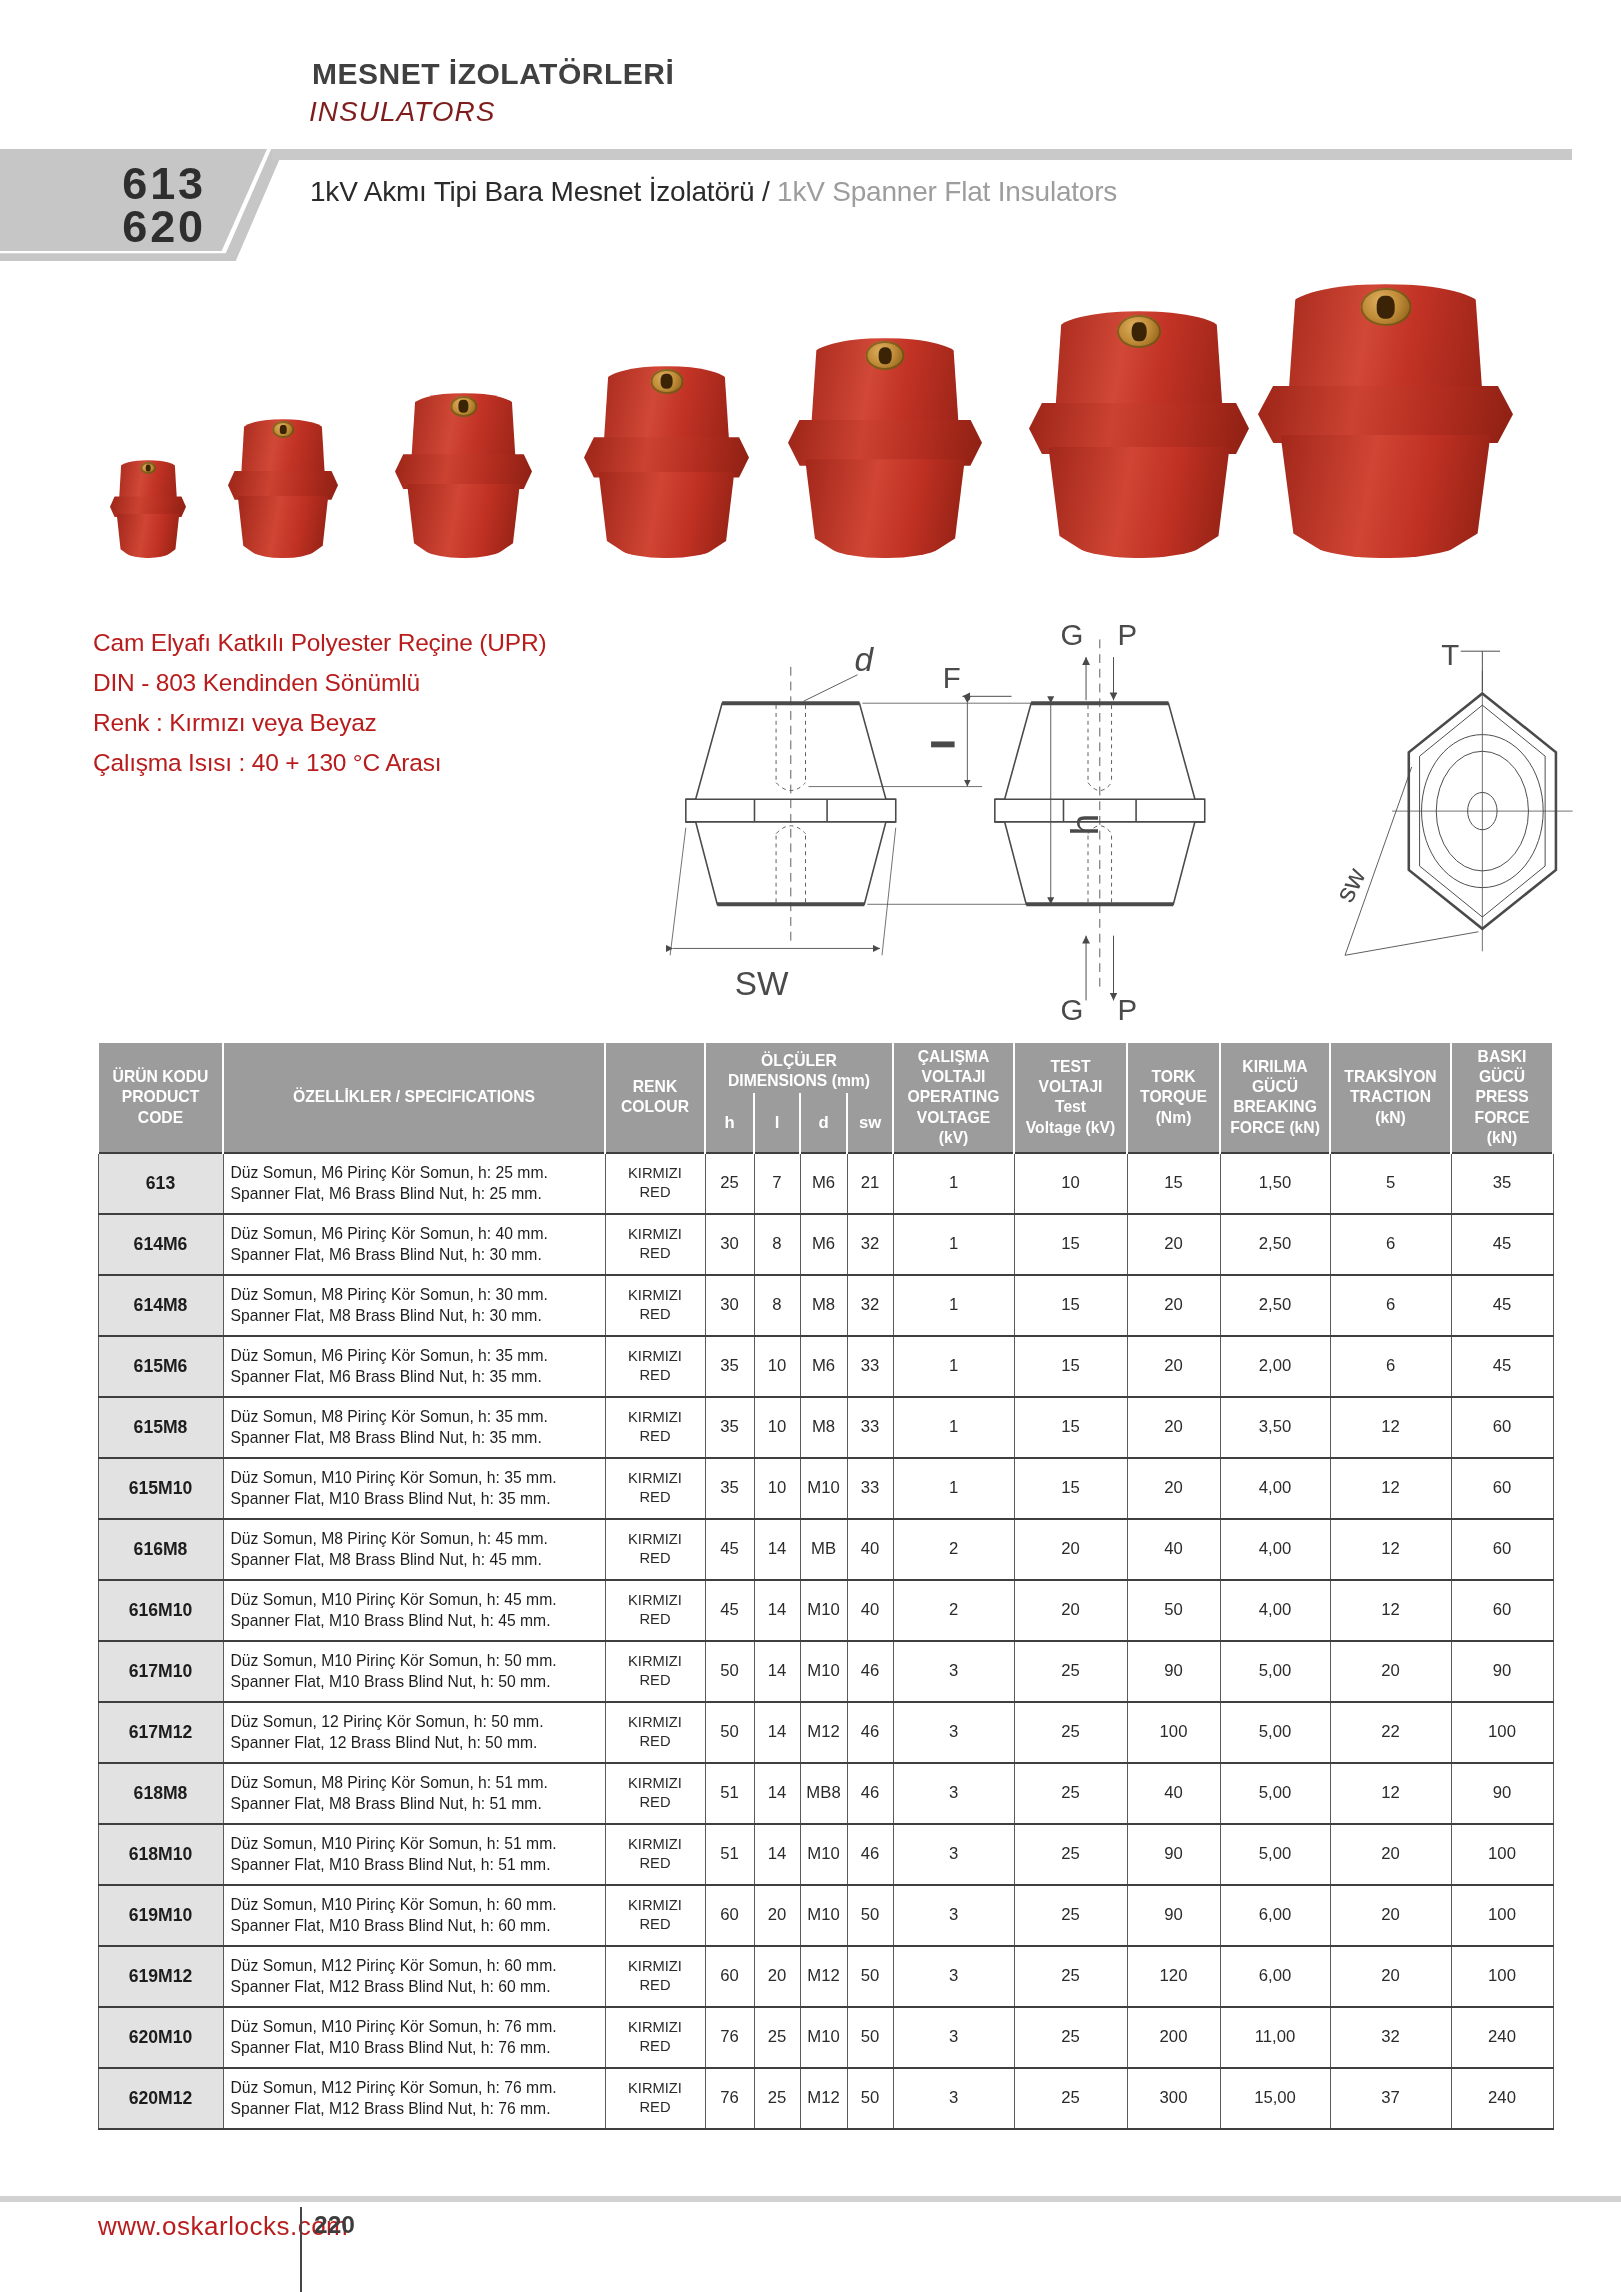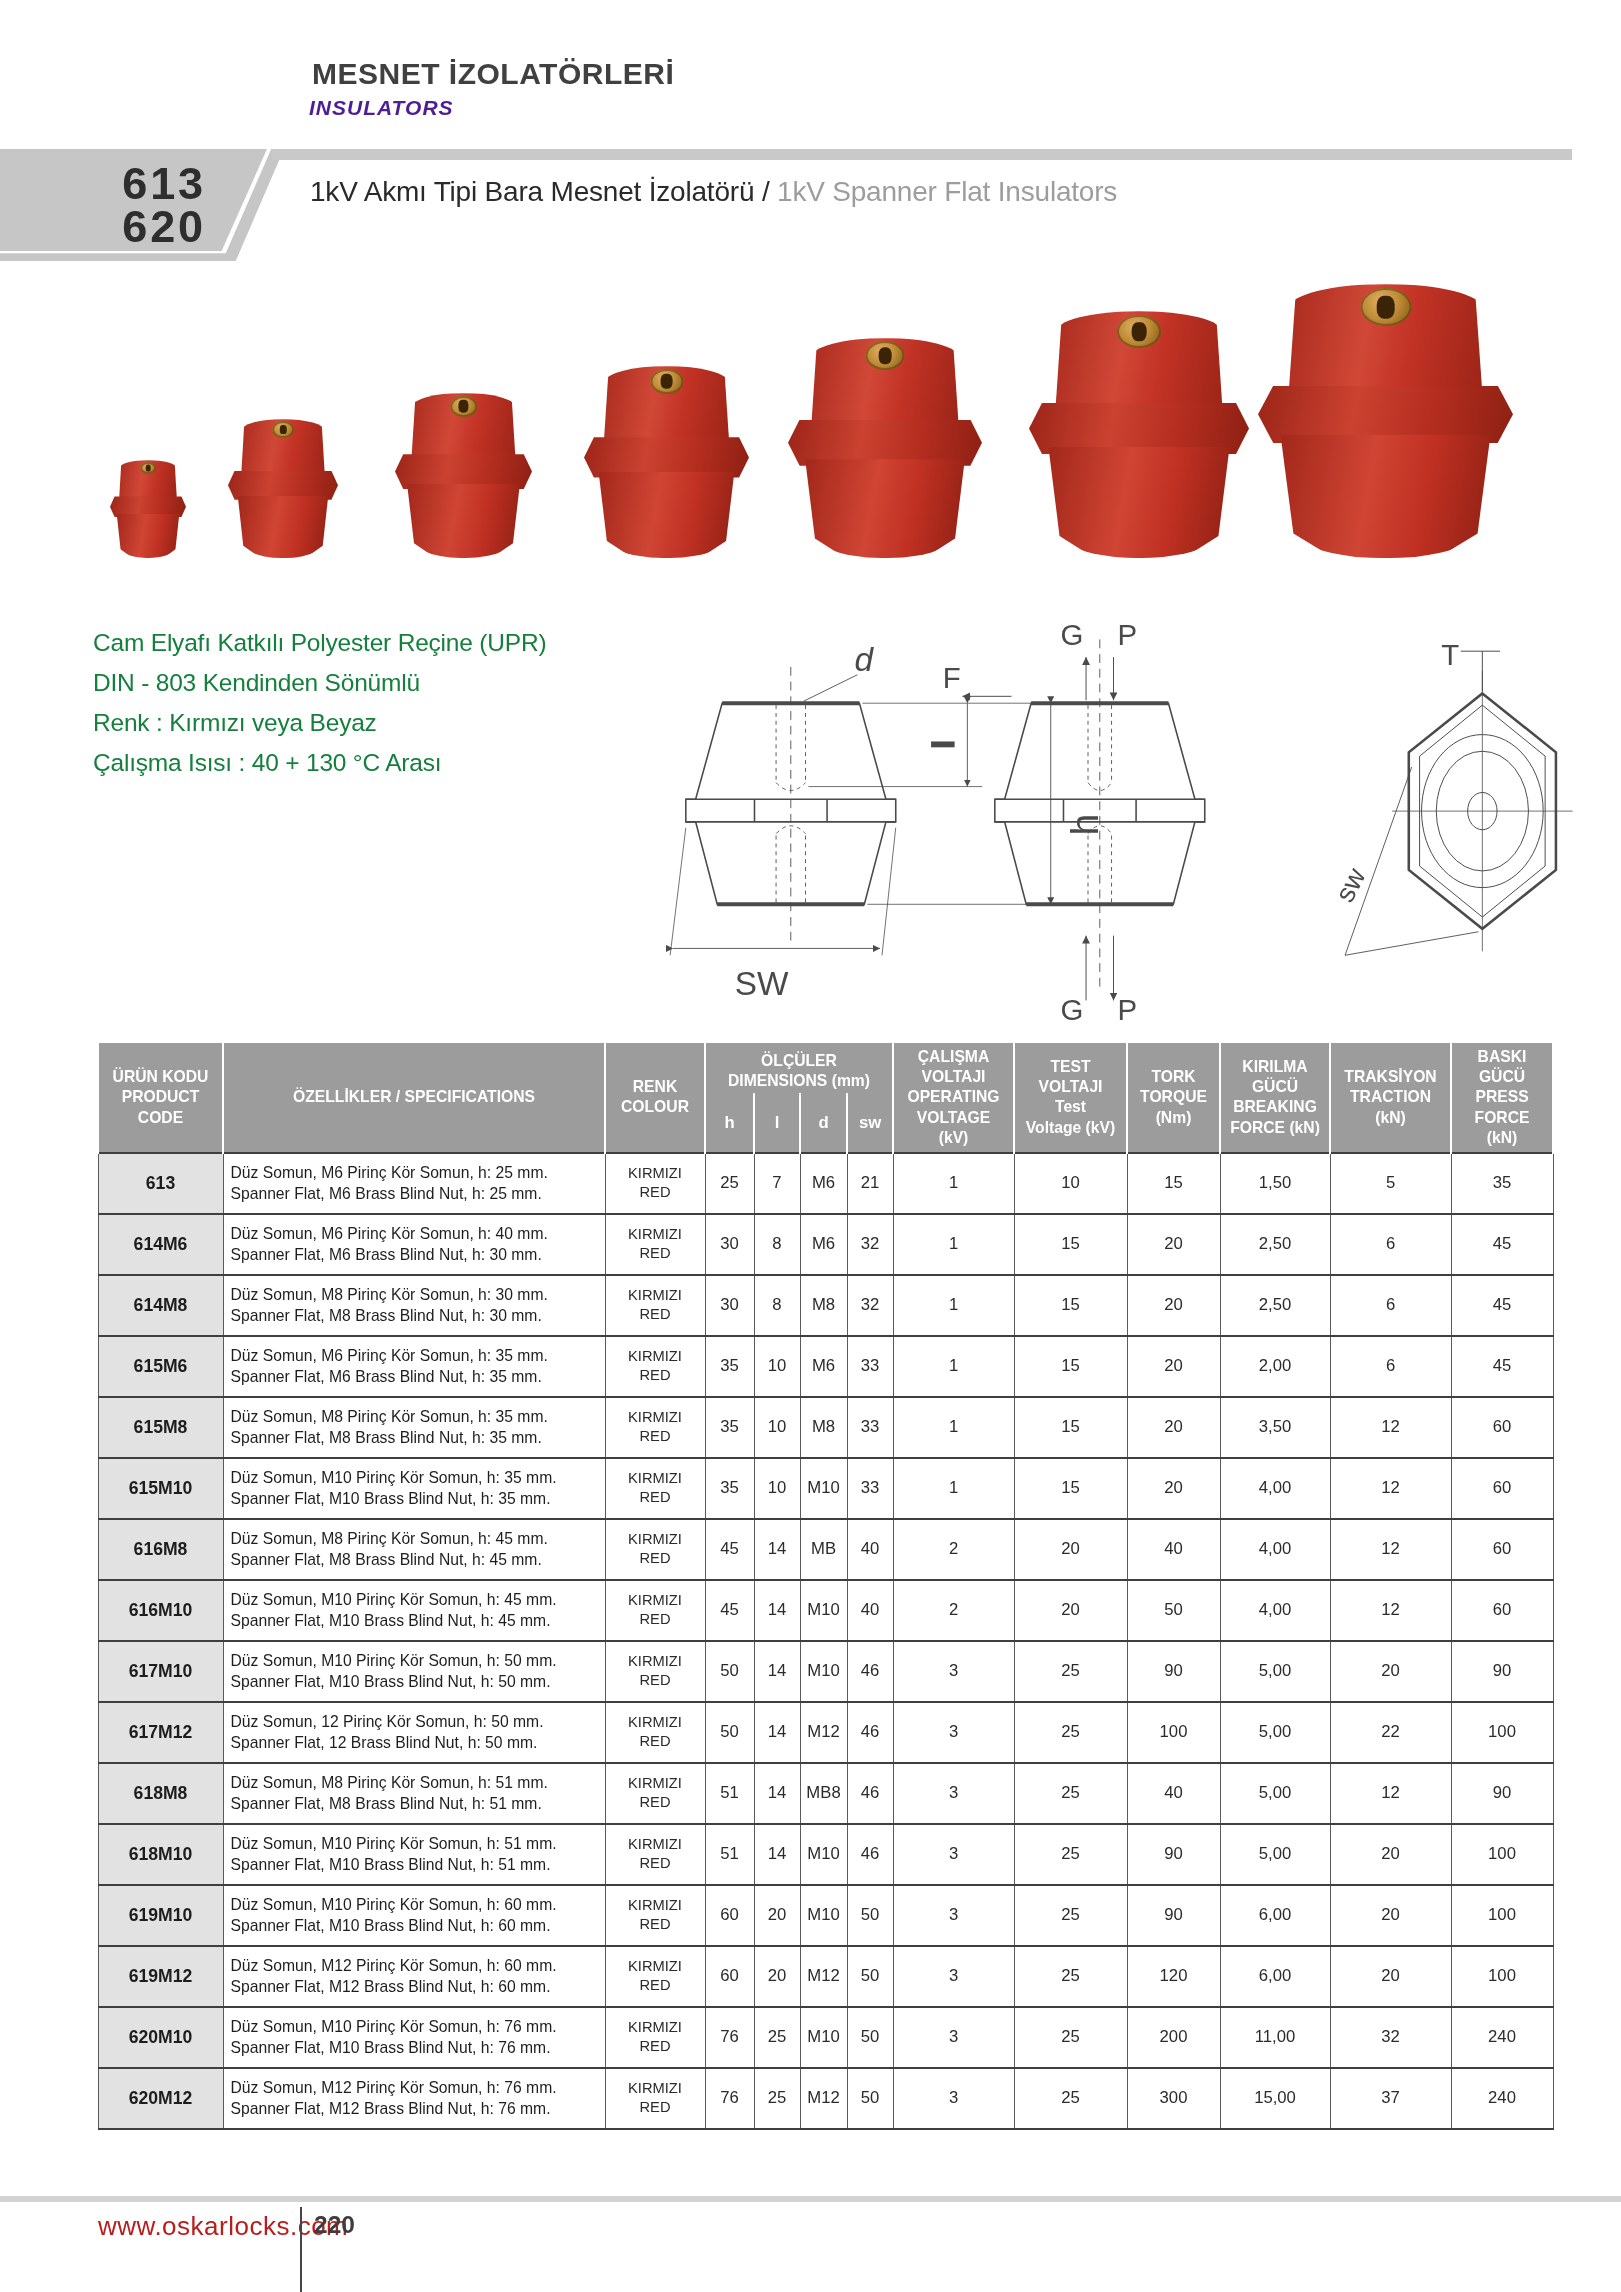--- a/index.html
+++ b/index.html
@@ -2,21 +2,21 @@
 <html><head>
 <meta charset="utf-8">
 <style>
   html,body{margin:0;padding:0;background:#888;}
   #page{
     position:relative;width:1621px;height:2293px;background:#ffffff;overflow:hidden;
     font-family:"Liberation Sans", sans-serif;color:#222;
   }
   
   #brand-title{position:absolute;left:312px;top:57px;font-size:30px;font-weight:bold;letter-spacing:0.5px;color:#404040;}
-  #brand-subtitle{position:absolute;left:309px;top:96px;font-size:21px;font-style:italic;color:#4c1d95;letter-spacing:1px;font-weight:bold;}
+  #brand-subtitle{position:absolute;left:309px;top:96px;font-size:28px;font-style:italic;color:#7f1d1d;letter-spacing:1px;}
   #code-badge{position:absolute;left:0;top:149px;width:267px;height:102px;
     background:#c6c6c6;clip-path:polygon(0 0,100% 0,83% 100%,0 100%);}
   #code-badge .num{position:absolute;right:61px;font-size:45px;font-weight:bold;color:#2e2e2e;letter-spacing:2.9px;line-height:1;}
   #badge-num1{top:11.8px;}
   #badge-num2{top:55px;right:65px;}
   #badge-stripe{position:absolute;left:0;top:149px;width:284px;height:112px;
     background:#c6c6c6;clip-path:polygon(95.5% 0,100% 0,83% 100%,0 100%,0 93%,79.5% 93%);}
   #title-bar{position:absolute;left:272px;top:149px;width:1300px;height:10.8px;background:#c9c9c9;}
   #section-title{position:absolute;left:310px;top:176px;font-size:28px;letter-spacing:-0.2px;white-space:nowrap;}
   #section-title .tr{color:#2a2a2a;}
@@ -35,21 +35,21 @@
   .ins .slot{position:absolute;left:50%;top:50%;transform:translate(-50%,-50%);background:#3a2405;border-radius:40%;}
   .ins .hex{position:absolute;top:37%;left:0;width:100%;height:21%;
     background:linear-gradient(100deg,#9c2518 0%,#cb4231 38%,#b72f21 65%,#8d2013 100%);
     clip-path:polygon(0 50%,6% 0,94% 0,100% 50%,94% 100%,6% 100%);}
   .ins .base{position:absolute;top:55%;left:8%;width:84%;height:45%;
     background:linear-gradient(100deg,#a1271a 0%,#d04534 42%,#c03123 66%,#8d2013 100%);
     border-radius:4% 4% 48% 48% / 3% 3% 34% 34%;
     clip-path:polygon(1% 0,99% 0,93% 80%,74% 100%,26% 100%,7% 80%);}
 
   
-  .desc{position:absolute;left:93px;font-size:24.5px;line-height:40px;color:#15803d;letter-spacing:-0.2px;white-space:pre-line;}
+  .desc{position:absolute;left:93px;font-size:24.5px;line-height:40px;color:#b91c1c;letter-spacing:-0.2px;white-space:pre-line;}
   #desc-tr{top:623px;}
   #desc-en{top:821px;}
 
   
   #drawing{position:absolute;left:617px;top:610px;}
   #drawing text{font-family:"Liberation Sans",sans-serif;fill:#4a4a4a;}
 
   
   #spec-table{position:absolute;left:97px;top:1041px;width:1455px;border-collapse:collapse;table-layout:fixed;}
   #spec-table th{background:#9c9c9c;color:#fff;font-size:15.7px;font-weight:bold;line-height:1.28;

